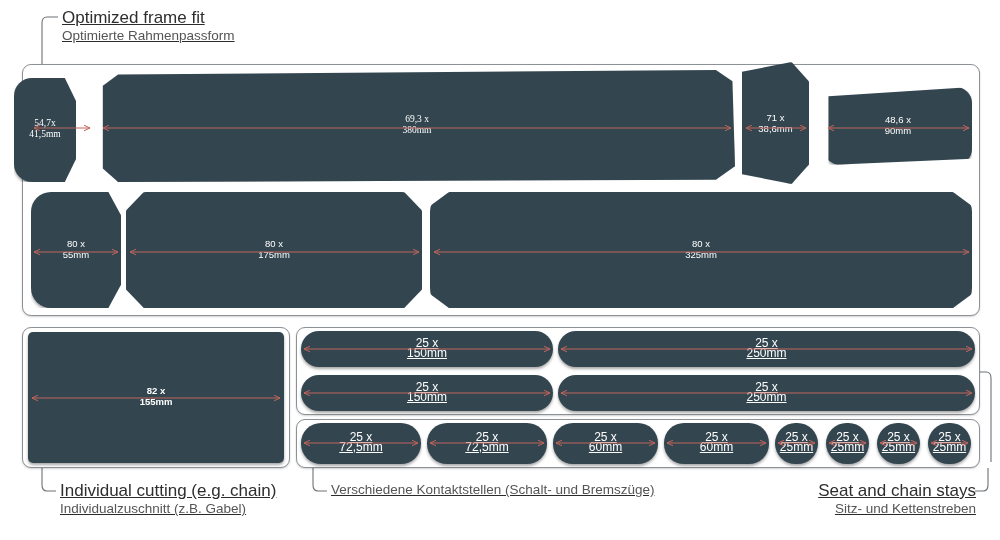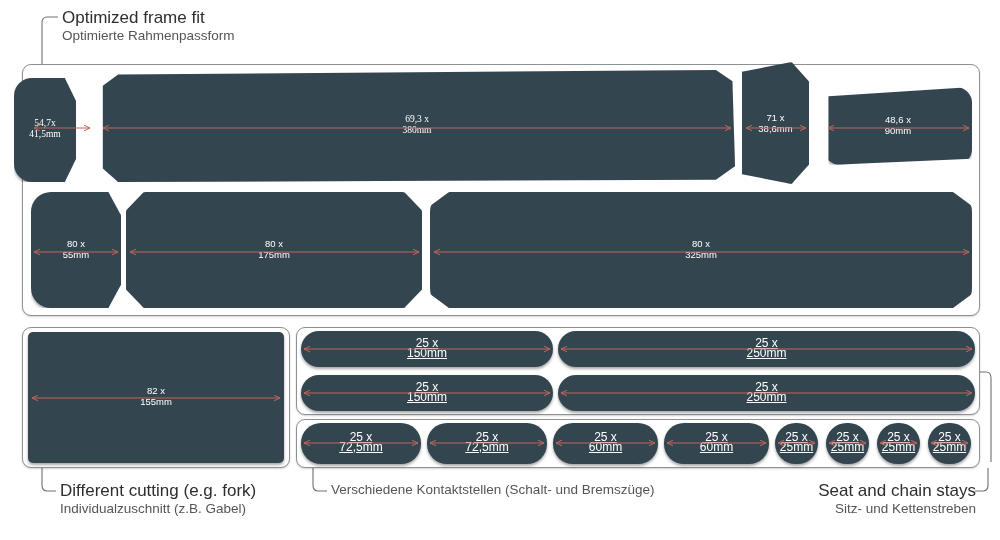--- a/index.html
+++ b/index.html
@@ -7,21 +7,21 @@
     width:1000px;height:540px;
     background:#ffffff;
     font-family:"Liberation Sans","DejaVu Sans",sans-serif;
     color:#2b2b2b;
     overflow:hidden;
     position:relative;
   }
   #stage{position:absolute;left:0;top:0;width:1000px;height:540px;}
 
   
-  .caption{position:absolute;}
+  .caption{position:absolute;text-decoration:underline;}
   .caption .title{
     font-size:17px;line-height:19px;color:#2e2e2e;white-space:nowrap;
   }
   .caption .sub{
     font-size:13.5px;line-height:17px;color:#555555;white-space:nowrap;
   }
   .caption.right{text-align:right;}
 
   
   .panel{
@@ -61,21 +61,21 @@
 <body>
 
 <div id="stage">
 
   <div class="caption" style="left:62px;top:8px;">
     <div class="title">Optimized frame fit</div>
     <div class="sub">Optimierte Rahmenpassform</div>
   </div>
 
   <div class="caption" style="left:60px;top:481px;">
-    <div class="title">Different cutting (e.g. fork)</div>
+    <div class="title">Individual cutting (e.g. chain)</div>
     <div class="sub">Individualzuschnitt (z.B. Gabel)</div>
   </div>
 
   <div class="caption" style="left:331px;top:481px;">
     <div class="sub">Verschiedene Kontaktstellen (Schalt- und Bremszüge)</div>
   </div>
 
   <div class="caption right" style="right:24px;top:481px;">
     <div class="title">Seat and chain stays</div>
     <div class="sub">Sitz- und Kettenstreben</div>
@@ -156,21 +156,21 @@
               border-radius:20px;
               clip-path:polygon(0% 12%, 3.5% 0%, 96.5% 0%, 100% 12%, 100% 88%, 96.5% 100%, 3.5% 100%, 0% 88%);">
     <div class="dim" style="top:46px;">
       <span class="l1">80 x</span>
       <span class="l2">325mm</span>
     </div>
   </div>
 
   <div class="panel" style="left:22px;top:327px;width:268px;height:141px;"></div>
 
-  <div class="piece" style="left:28px;top:332px;width:256px;height:131px;border-radius:5px;">
+  <div class="piece" style="left:28px;top:332px;width:256px;height:131px;border-radius:5px;font-weight:bold;">
     <div class="dim" style="top:53px;">
       <span class="l1">82 x</span>
       <span class="l2">155mm</span>
     </div>
   </div>
 
   <div class="panel" style="left:296px;top:327px;width:684px;height:88px;"></div>
 
   <div class="piece" style="left:301px;top:331px;width:252px;height:36px;border-radius:18px;">
     <div class="dim tiny" style="top:8px;">

